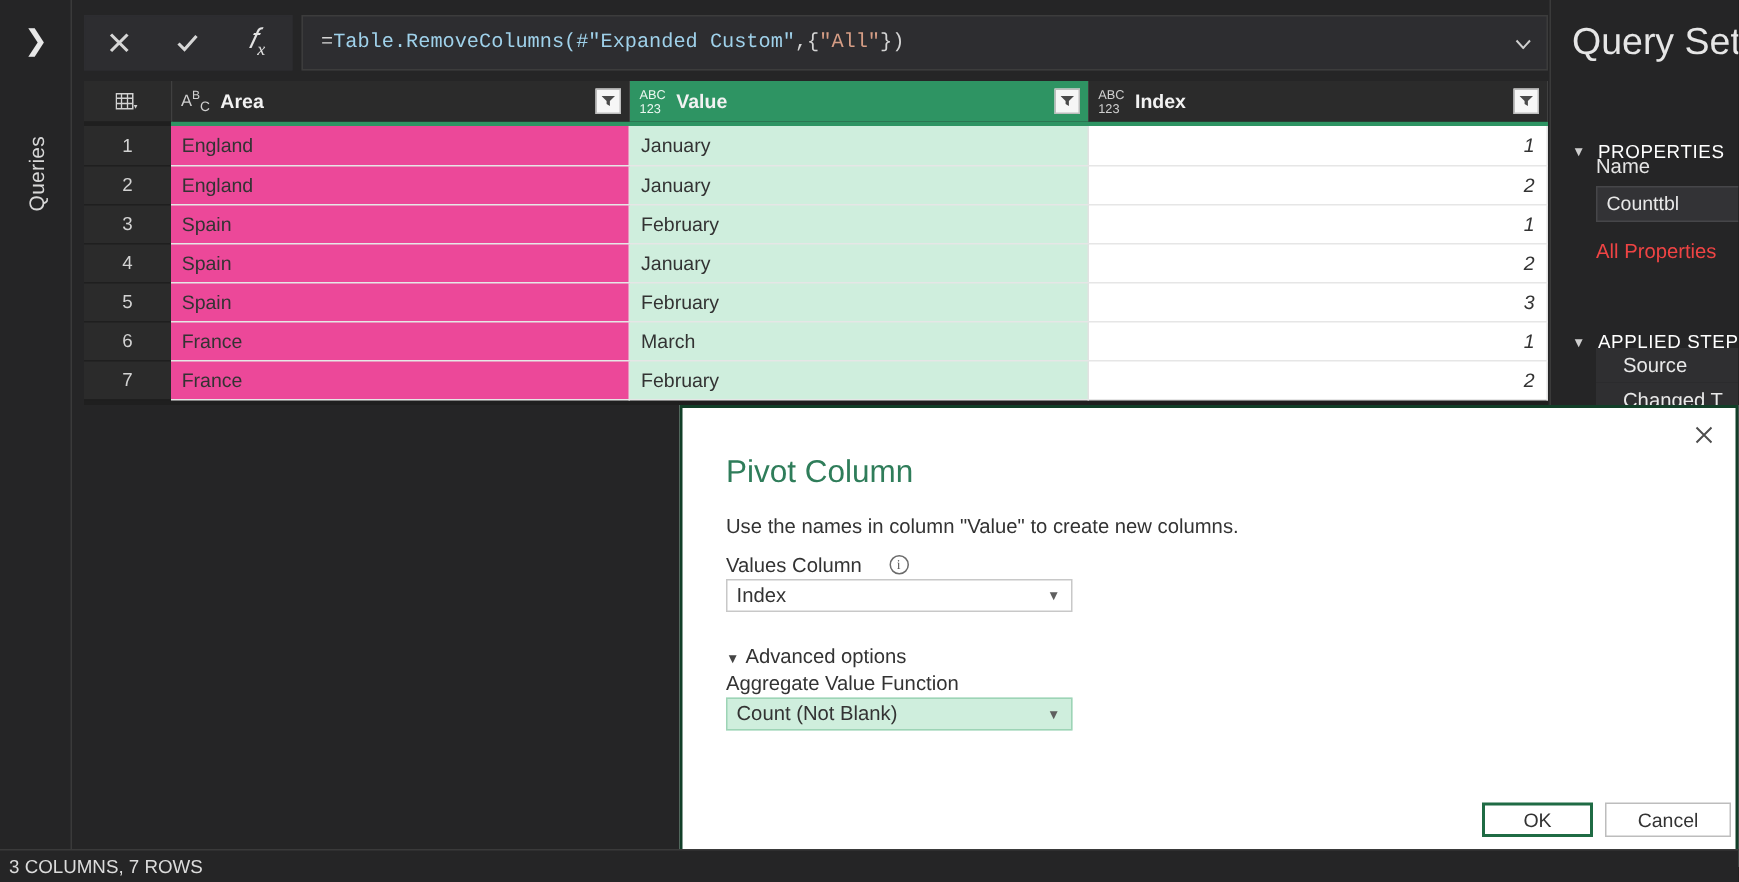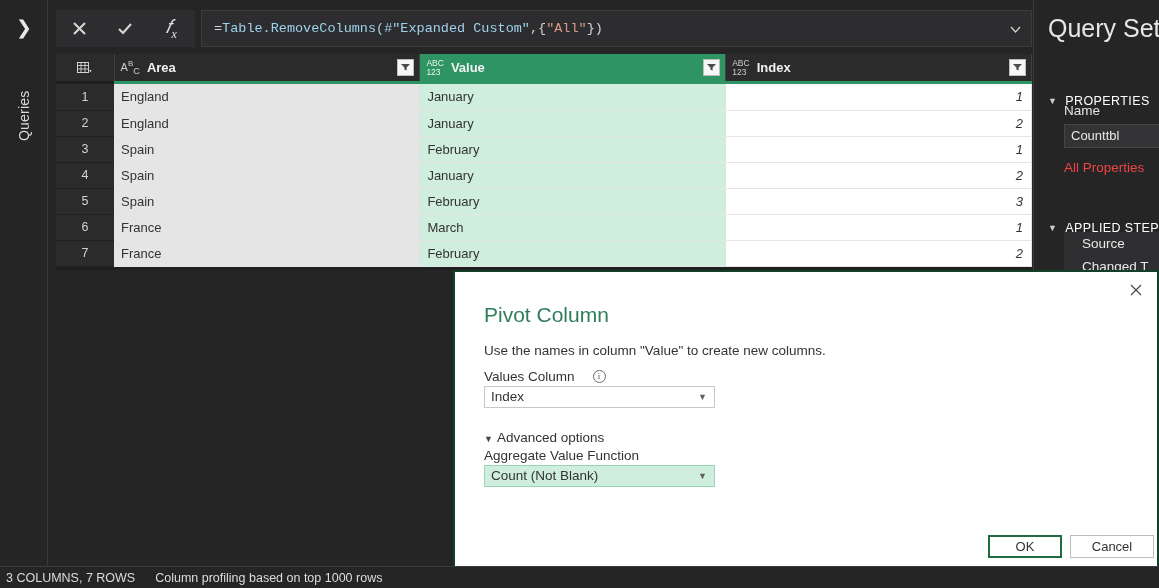--- a/index.html
+++ b/index.html
@@ -157,21 +157,21 @@
   tr.data-row { height: 26px; }
   td.c-num {
     width: 38px;
     background: #2b2b2b;
     color: #d2d2d2;
     text-align: center;
     font-size: 12.5px;
     border-bottom: 1px solid #1f1f1f;
   }
   td.c-text {
-    background: #e5e5e5;
+    background: #ec4899;
     color: #333333;
     font-size: 13px;
     padding-left: 7px;
     border-right: 1px solid #e2e2e2;
     border-bottom: 1px solid #e6e6e6;
   }
   td.c-text.green { background: #cfeedd; }
   td.c-num-val {
     background: #ffffff;
     color: #333333;
@@ -555,16 +555,15 @@
       <span class="arw">▼</span>
     </div>
 
 
     <div class="dlg-btn btn-ok">OK</div>
     <div class="dlg-btn btn-cancel">Cancel</div>
   </div>
 
   <div class="statusbar">
     <span class="sb-cols">3 COLUMNS, 7 ROWS</span>
-    <span class="sb-prof">Column profiling based on top 1000 rows</span>
   </div>
 
 </div>
 
 </body></html>

